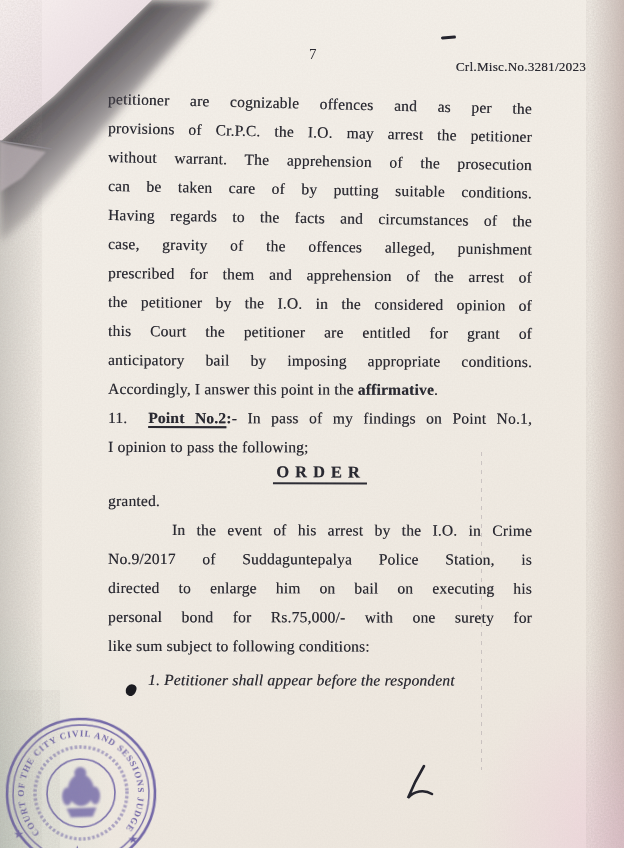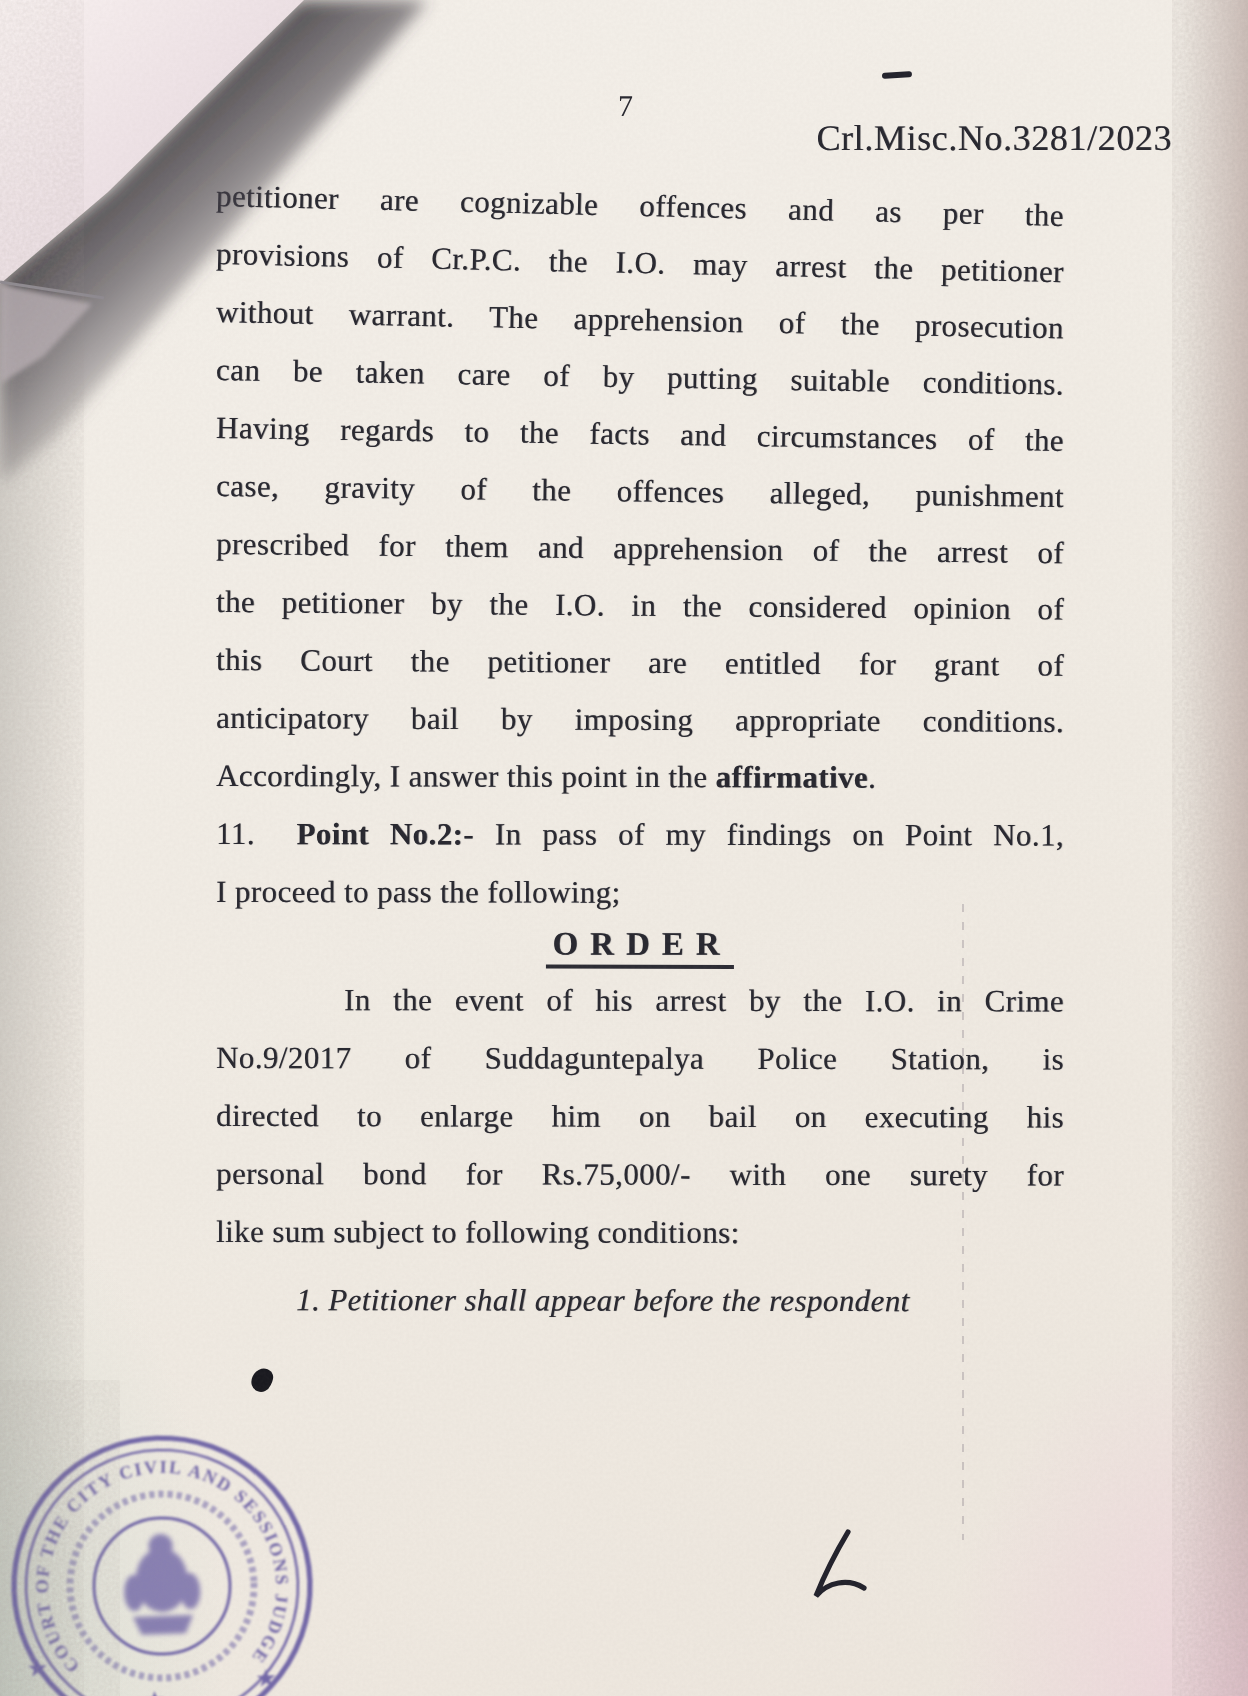--- a/index.html
+++ b/index.html
@@ -9,30 +9,30 @@
     font-family:"Liberation Serif","DejaVu Serif",serif;color:#26262e;
   }
   .layer{position:absolute;pointer-events:none;}
   
   .edge-left{left:0;top:0;width:44px;height:848px;background:linear-gradient(to right,rgba(122,122,116,.26),rgba(122,122,116,0));}
   .edge-right{right:0;top:0;width:34px;height:848px;background:linear-gradient(to left,rgba(148,118,114,.38),rgba(148,118,114,0));}
   .corner-br{right:0;bottom:0;width:150px;height:190px;background:radial-gradient(ellipse at bottom right,rgba(238,196,218,.55),rgba(238,196,218,0) 72%);}
   .corner-bl{left:0;bottom:0;width:110px;height:230px;background:radial-gradient(ellipse at bottom left,rgba(148,192,176,.24),rgba(148,192,176,0) 75%);}
   
   .pageno{position:absolute;left:309px;top:46px;font-size:15px;letter-spacing:.5px;}
-  .caseref{position:absolute;right:38px;top:59px;font-size:18px;letter-spacing:.3px;text-shadow:.3px 0 .3px rgba(38,38,46,.6);}
+  .caseref{position:absolute;right:38px;top:59px;font-size:13px;letter-spacing:.3px;text-shadow:.3px 0 .3px rgba(38,38,46,.6);}
   .dashmark{position:absolute;left:441px;top:36px;width:15px;height:3.4px;background:#20202a;border-radius:2px;transform:rotate(-4deg);}
   
   .textblock{position:absolute;left:108px;top:84px;width:424px;}
   .line{height:29px;line-height:29px;font-size:15.5px;letter-spacing:.2px;transform-origin:0 50%;
         text-shadow:.3px 0 .35px rgba(38,38,46,.6);}
   .just{text-align:justify;text-align-last:justify;}
   .center{text-align:center;}
   .b{font-weight:700;}
-  .u{text-underline-offset:2.5px;text-decoration-thickness:1.5px;}
+  .u{text-decoration:underline;text-underline-offset:2.5px;text-decoration-thickness:1.5px;}
   .i{font-style:italic;}
   .spaced{letter-spacing:6px;border-bottom:2.2px solid #2a2a32;padding:0 1px 1px 3px;font-size:16.5px;font-weight:700;}
   
   .crease{position:absolute;left:481px;top:452px;width:1px;height:318px;
     background:repeating-linear-gradient(to bottom,rgba(110,100,115,.28) 0 4px,rgba(110,100,115,0) 4px 9px);}
   .inkblot{position:absolute;left:126px;top:684px;width:10px;height:12px;background:#17171d;
     border-radius:58% 42% 50% 50%;transform:rotate(24deg);}
   .foldsvg{position:absolute;left:0;top:0;}
   .ticksvg{position:absolute;left:390px;top:757px;}
   .sealsvg{position:absolute;left:0px;top:712px;}
@@ -89,22 +89,23 @@
       <div class="line just" style="transform: rotate(1.11deg);"><span>without warrant. The apprehension of the prosecution</span></div>
       <div class="line just" style="transform: rotate(0.99deg);"><span>can be taken care of by putting suitable conditions.</span></div>
       <div class="line just" style="transform: rotate(0.87deg);"><span>Having regards to the facts and circumstances of the</span></div>
       <div class="line just" style="transform: rotate(0.75deg);"><span>case, gravity of the offences alleged, punishment</span></div>
       <div class="line just" style="transform: rotate(0.63deg);"><span>prescribed for them and apprehension of the arrest of</span></div>
       <div class="line just" style="transform: rotate(0.51deg);"><span>the petitioner by the I.O. in the considered opinion of</span></div>
       <div class="line just" style="transform: rotate(0.39deg);"><span>this Court the petitioner are entitled for grant of</span></div>
       <div class="line just" style="transform: rotate(0.27deg);"><span>anticipatory bail by imposing appropriate conditions.</span></div>
       <div class="line" style="transform: rotate(0.15deg);"><span>Accordingly, I answer this point in the </span><span class="b">affirmative</span><span>.</span></div>
       <div class="line just" style="transform: rotate(0.1deg);"><span>11.&nbsp;&nbsp;</span><span class="b u">Point No.2</span><span class="b">:-</span><span> In pass of my findings on Point No.1,</span></div>
-      <div class="line" style="transform: rotate(0.1deg);"><span>I proceed to pass the following;</span></div>
+      <div class="line" style="transform: rotate(0.1deg);"><span>I opinion to pass the following;</span></div>
       <div class="line center" style="margin-top: -4px; transform: rotate(0.1deg);"><span class="spaced">ORDER</span></div>
+      <div class="line" style="transform: rotate(0.1deg);"><span>granted.</span></div>
       <div class="line just" style="text-indent: 64px; transform: rotate(0.1deg);"><span>In the event of his arrest by the I.O. in Crime</span></div>
       <div class="line just" style="transform: rotate(0.1deg);"><span>No.9/2017 of Suddaguntepalya Police Station, is</span></div>
       <div class="line just" style="transform: rotate(0.1deg);"><span>directed to enlarge him on bail on executing his</span></div>
       <div class="line just" style="transform: rotate(0.1deg);"><span>personal bond for Rs.75,000/- with one surety for</span></div>
       <div class="line" style="transform: rotate(0.1deg);"><span>like sum subject to following conditions:</span></div>
       <div class="line" style="margin-top: 5px; text-indent: 40px; transform: rotate(0.1deg);"><span class="i">1. Petitioner shall appear before the respondent</span></div>
     </div>
 
   <div class="inkblot"></div>
 

